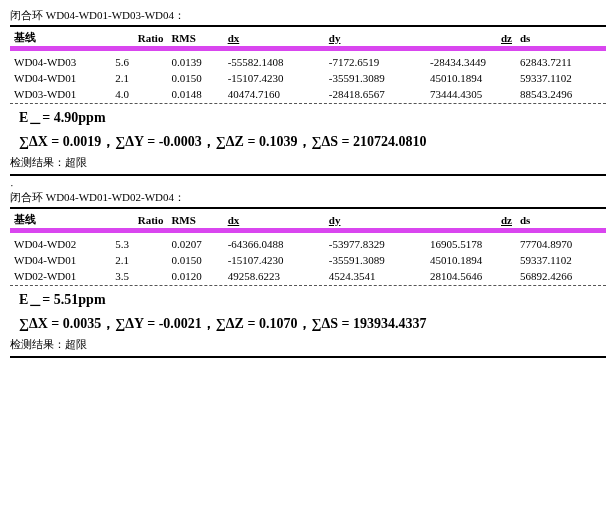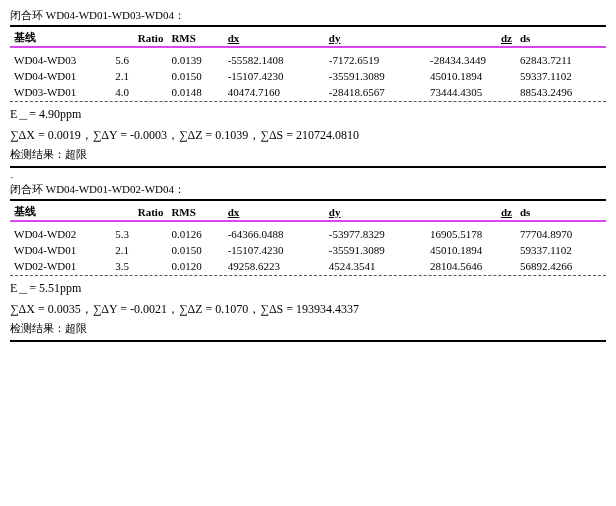--- a/index.html
+++ b/index.html
@@ -29,37 +29,38 @@
     table {
       width: 100%;
       border-collapse: collapse;
       font-size: 11px;
       margin-bottom: 2px;
     }
     th {
       text-align: left;
       font-weight: bold;
       padding: 1px 4px;
-      border-bottom: 2px solid #d946ef;
+      border-bottom: 5px solid #d946ef;
     }
     th.underline {
       text-decoration: underline;
     }
     td {
       padding: 1px 4px;
       white-space: nowrap;
     }
     .data-row td {
       padding-top: 3px;
       padding-bottom: 1px;
     }
     .formula-line {
-      font-size: 12px;
-      margin: 3px 0;
+      font-size: 14px;
+      margin: 3px 9px;
       line-height: 1.5;
+      font-weight: bold;
     }
     .result-line {
       font-size: 11px;
       margin: 2px 0;
       margin-bottom: 4px;
     }
     .col-baseline { width: 90px; }
     .col-ratio { width: 50px; text-align: right; }
     .col-rms { width: 50px; }
     .col-dx { width: 90px; }
@@ -142,21 +143,21 @@
       <th class="col-ds">ds</th>
     </tr>
   </thead>
   <tbody id="section2-tbody">
   <tr>
         <td colspan="7" style="height:4px;"></td>
       </tr>
       <tr class="data-row">
         <td>WD04-WD02</td>
         <td>5.3</td>
-        <td>0.0126</td>
+        <td>0.0207</td>
         <td>-64366.0488</td>
         <td>-53977.8329</td>
         <td>16905.5178</td>
         <td>77704.8970</td>
       </tr>
       <tr class="data-row">
         <td>WD04-WD01</td>
         <td>2.1</td>
         <td>0.0150</td>
         <td>-15107.4230</td>

